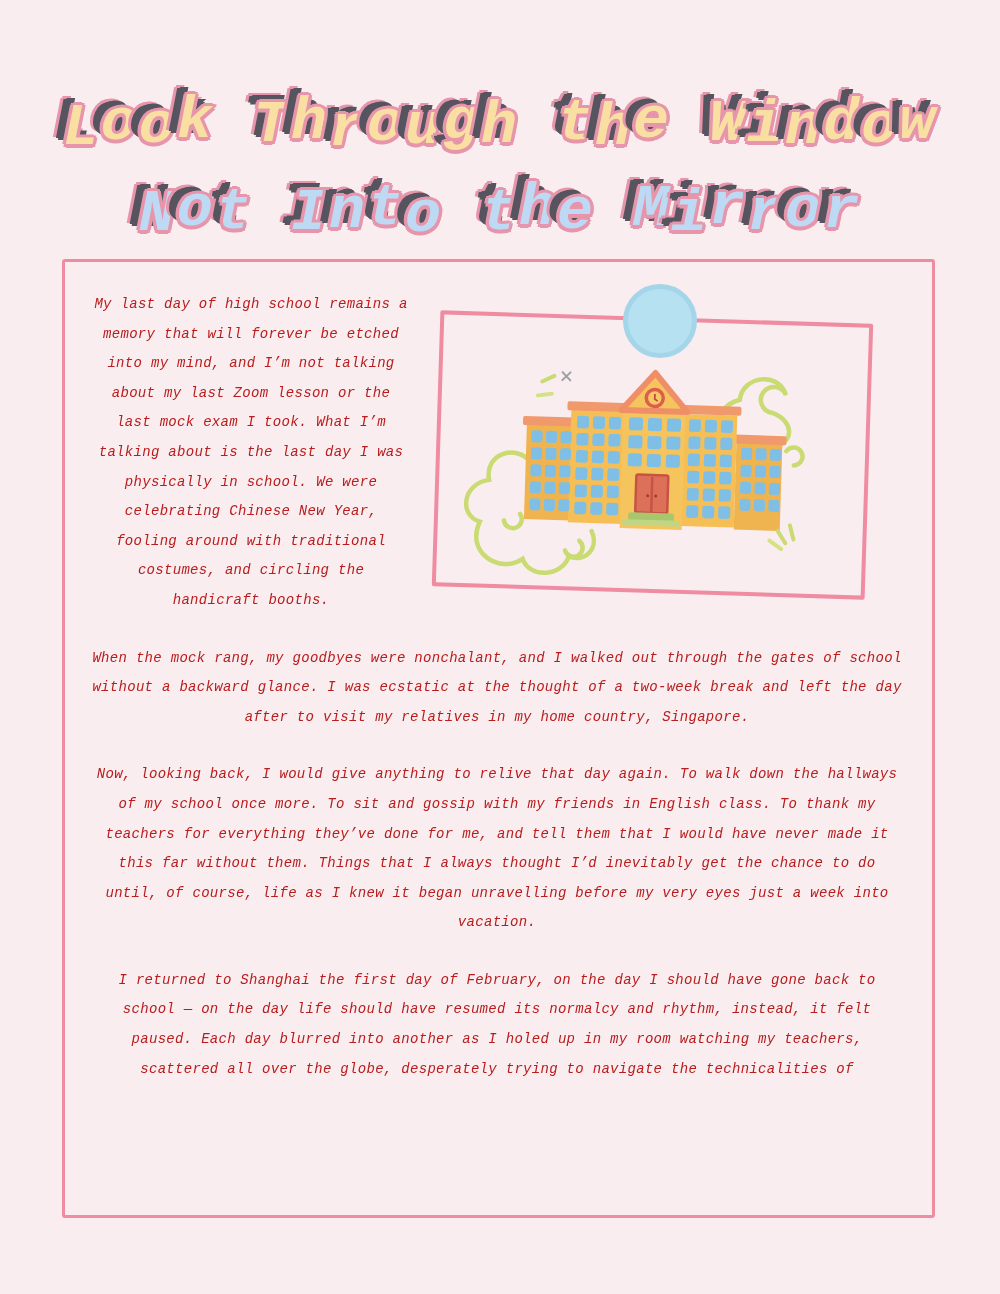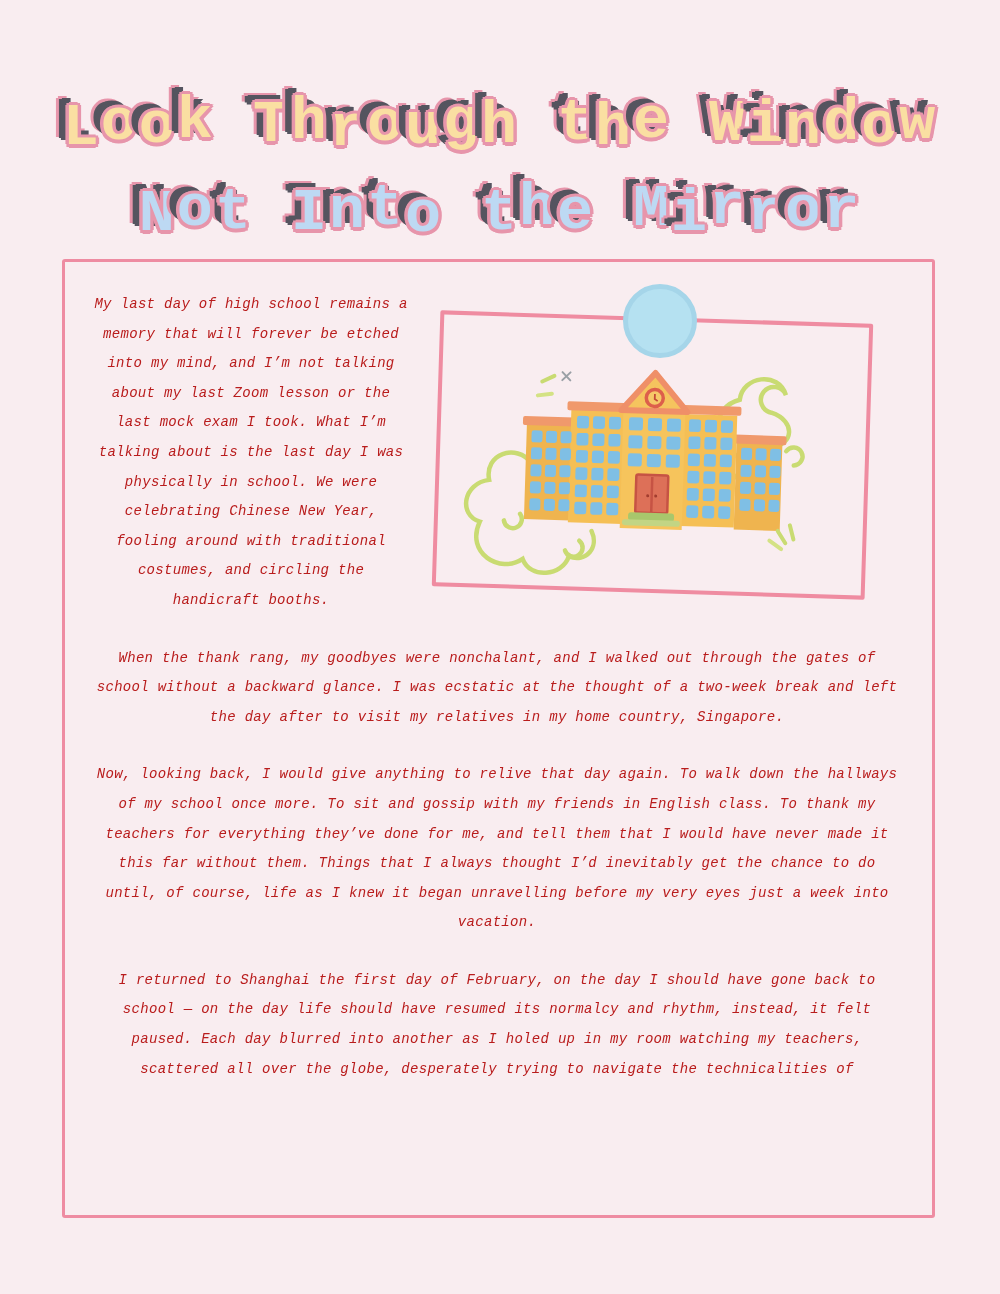--- a/index.html
+++ b/index.html
@@ -6,21 +6,21 @@
   body{
     width:1000px;height:1294px;position:relative;overflow:hidden;
     background:#f9edf0;
     font-family:"Liberation Mono",monospace;
   }
   
   .titles{position:absolute;top:84px;left:0;width:100%;text-align:center;}
   .titles h1{
     margin:0;
     font-family:"Liberation Mono",monospace;
-    font-weight:700;
+    font-style:italic;font-weight:700;
     font-size:60px;line-height:82px;letter-spacing:2px;
     white-space:nowrap;
   }
   .titles h1 + h1{margin-top:4px;}
   .bubble span{
     display:inline-block;
     -webkit-text-stroke:3px #e795ab;
     paint-order:stroke fill;
     text-shadow:
       3.5px 0 0 #e795ab, -3.5px 0 0 #e795ab, 0 3.5px 0 #e795ab, 0 -3.5px 0 #e795ab,
@@ -180,17 +180,17 @@
           <path d="M 340 206 l 8 12" stroke="#c9db72" stroke-width="4"></path>
           <path d="M 352 200 l 4 14" stroke="#c9db72" stroke-width="4"></path>
           <path d="M 332 216 l 12 8" stroke="#d4e284" stroke-width="4"></path>
         </g>
       </svg>
     </div>
     <div class="sun"></div>
   </div>
 
   <p>My last day of high school remains a memory that will forever be etched into my mind, and I’m not talking about my last Zoom lesson or the last mock exam I took. What I’m talking about is the last day I was physically in school. We were celebrating Chinese New Year, fooling around with traditional costumes, and circling the handicraft booths.</p>
-  <p>When the thank rang, my goodbyes were nonchalant, and I walked out through the gates of school without a backward glance. I was ecstatic at the thought of a two-week break and left the day after to visit my relatives in my home country, Singapore.</p>
+  <p>When the mock rang, my goodbyes were nonchalant, and I walked out through the gates of school without a backward glance. I was ecstatic at the thought of a two-week break and left the day after to visit my relatives in my home country, Singapore.</p>
   <p>Now, looking back, I would give anything to relive that day again. To walk down the hallways of my school once more. To sit and gossip with my friends in English class. To thank my teachers for everything they’ve done for me, and tell them that I would have never made it this far without them. Things that I always thought I’d inevitably get the chance to do until, of course, life as I knew it began unravelling before my very eyes just a week into vacation.</p>
   <p>I returned to Shanghai the first day of February, on the day I should have gone back to school — on the day life should have resumed its normalcy and rhythm, instead, it felt paused. Each day blurred into another as I holed up in my room watching my teachers, scattered all over the globe, desperately trying to navigate the technicalities of</p>
 
 </section>
 
 </body></html>

